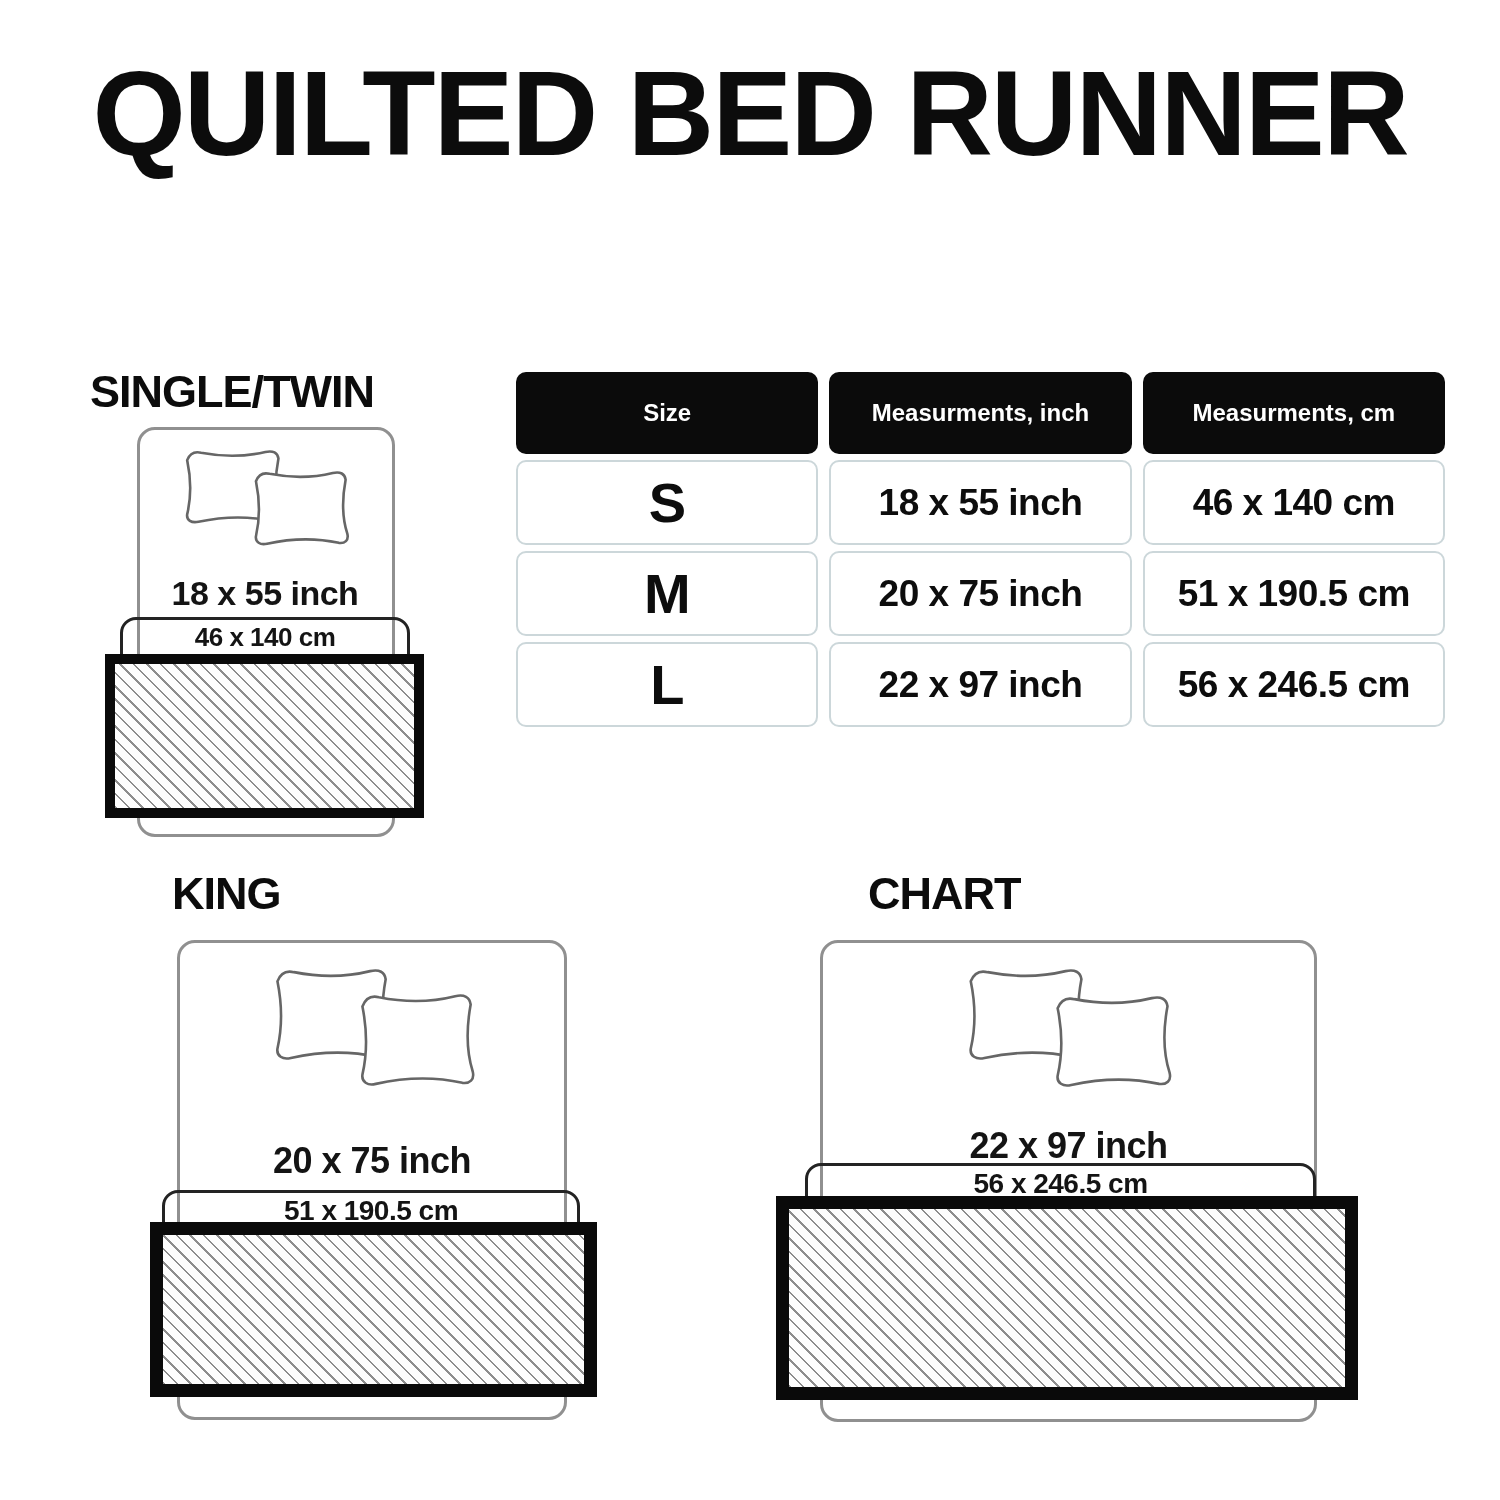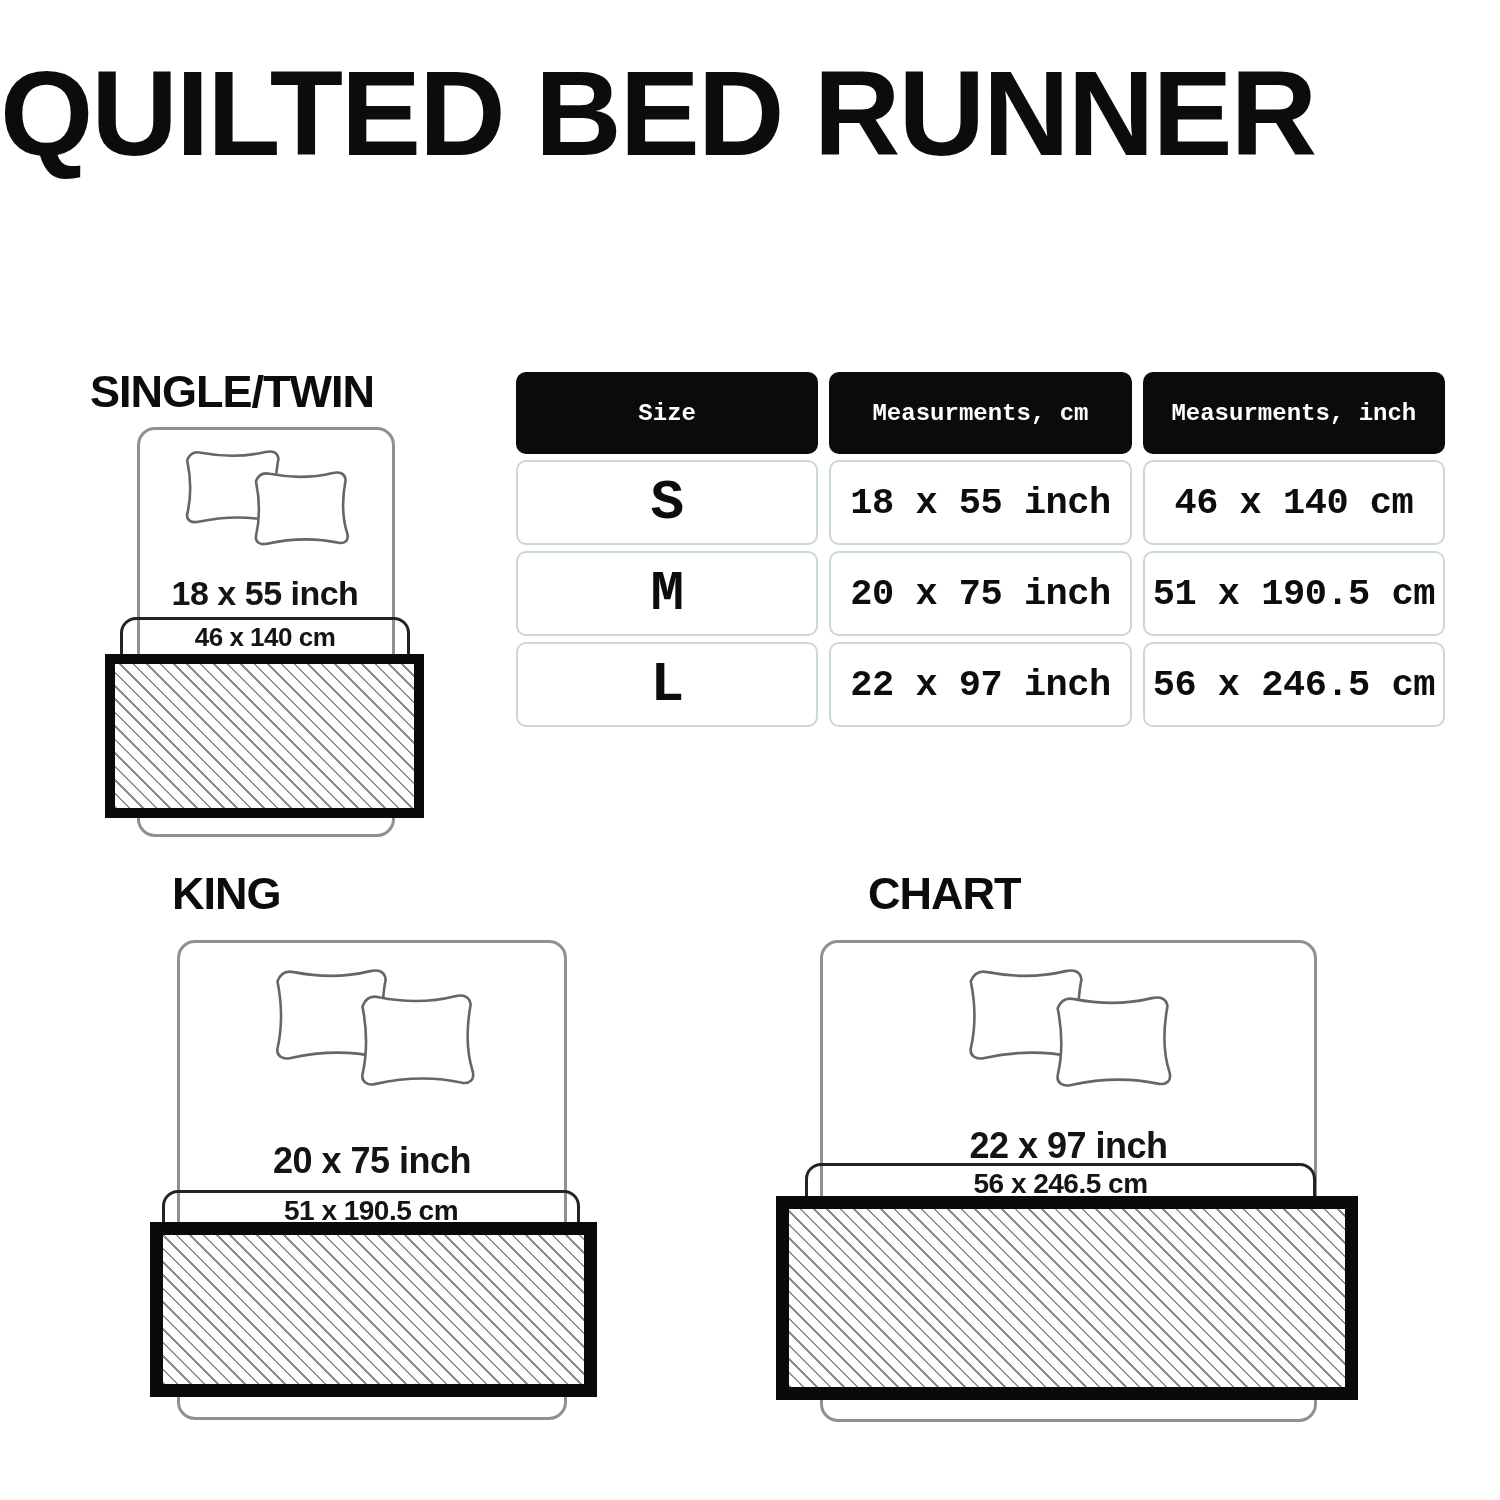--- a/index.html
+++ b/index.html
@@ -3,27 +3,27 @@
 <meta charset="utf-8">
 <style>
   * { margin:0; padding:0; box-sizing:border-box; }
   html,body { background:#ffffff; }
   .canvas{
     position:relative; width:1500px; height:1500px; background:#ffffff;
     font-family:"Liberation Sans","DejaVu Sans",sans-serif; color:#0d0d0d; overflow:hidden;
   }
   
   .title{
-    position:absolute; left:0; top:44px; width:1500px; 
+    position:absolute; left:0; top:44px; width:1500px; text-align:center;
     font-weight:bold; font-size:120px; line-height:138px; letter-spacing:-2px; color:#0c0c0c;
   }
   
   .size-table{
     position:absolute; left:516px; top:372px; width:929px;
-    display:grid; grid-template-columns:1fr 1fr 1fr; column-gap:11px; row-gap:6px;font-family:Liberation Mono, monospace;
+    display:grid; grid-template-columns:1fr 1fr 1fr; column-gap:11px; row-gap:6px;
   }
   .th{
     height:82px; background:#0b0b0b; color:#ffffff; border-radius:10px;
     display:flex; align-items:center; justify-content:center;
     font-weight:bold; font-size:24px;
   }
   .td{
     height:85px; background:#ffffff; border:2px solid #ccd7da; border-radius:10px;
     display:flex; align-items:center; justify-content:center;
     font-weight:bold; font-size:37px; color:#0d0d0d; letter-spacing:-0.5px;
@@ -88,22 +88,22 @@
 </svg>
 
 <div class="canvas">
 
   <div class="title">
     <div>QUILTED BED RUNNER</div>
   </div>
 
   <div class="size-table">
     <div class="th">Size</div>
+    <div class="th">Measurments, inch</div>
     <div class="th">Measurments, cm</div>
-    <div class="th">Measurments, inch</div>
 
     <div class="td size">S</div>
     <div class="td">18 x 55 inch</div>
     <div class="td">46 x 140 cm</div>
 
     <div class="td size">M</div>
     <div class="td">20 x 75 inch</div>
     <div class="td">51 x 190.5 cm</div>
 
     <div class="td size">L</div>

